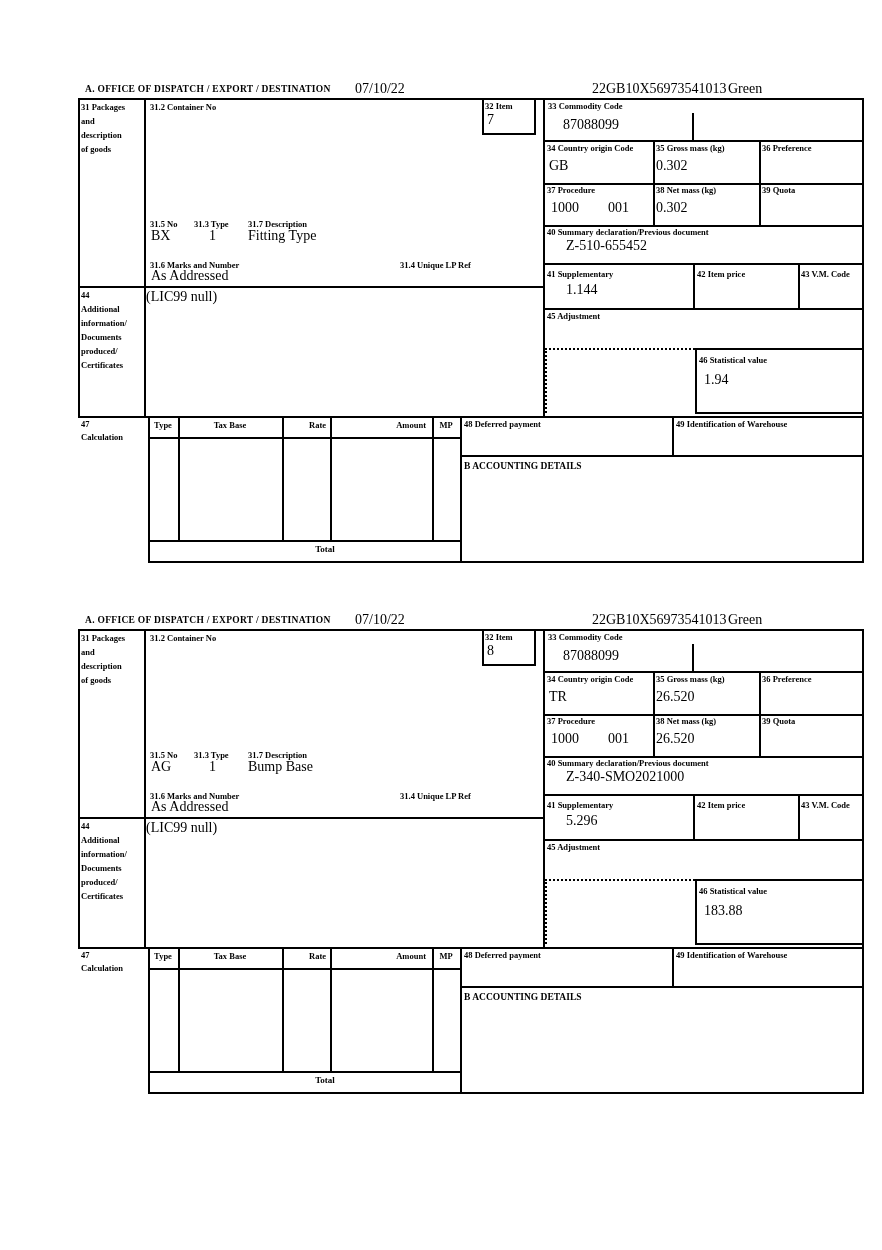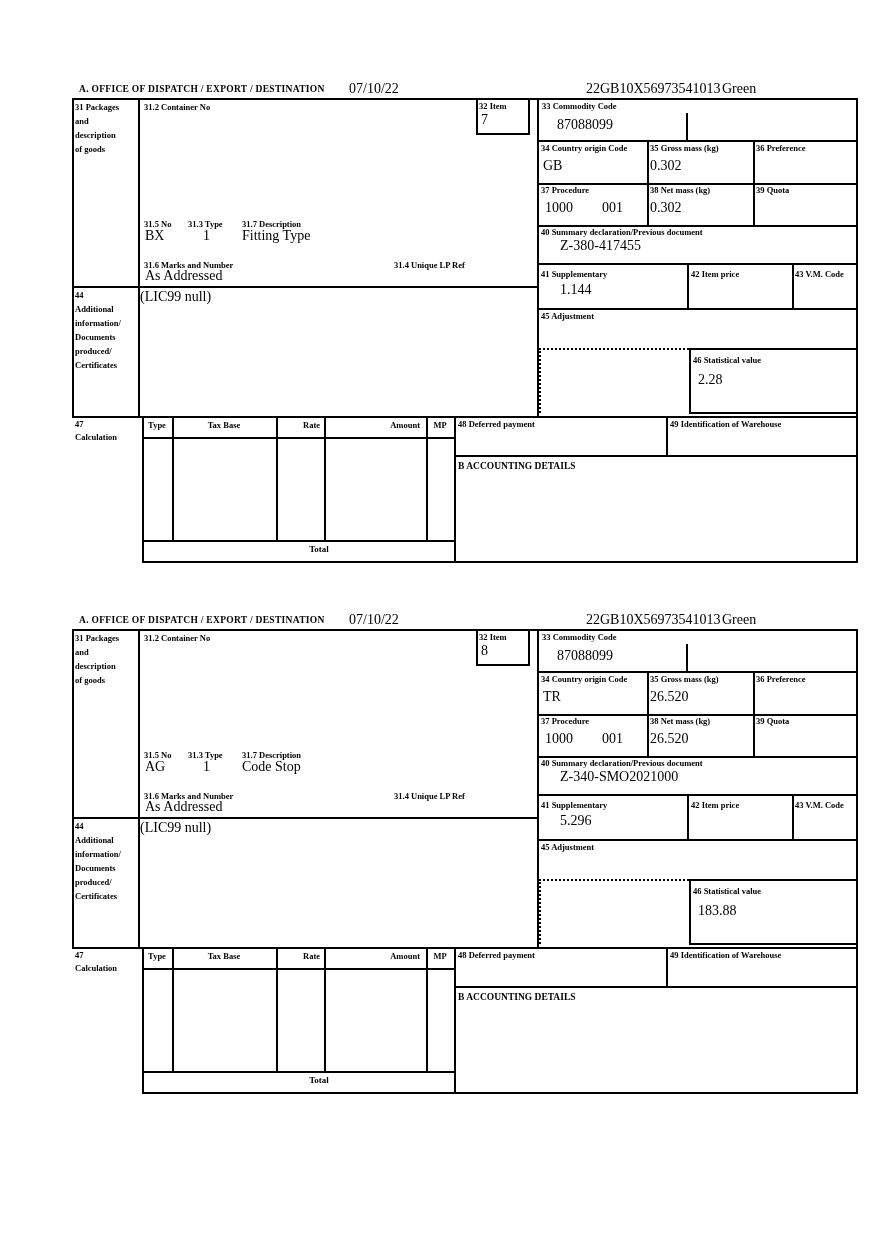--- a/index.html
+++ b/index.html
@@ -1,18 +1,18 @@
 <!DOCTYPE html>
 <html><head>
 <meta charset="utf-8">
 <style>
   html,body{margin:0;padding:0;background:#fff;}
   #page{position:relative;width:882px;height:1250px;background:#fff;overflow:hidden;
         font-family:"Liberation Serif",serif;color:#000;}
-  .section{position:absolute;left:72px;width:786px;height:486px;}
+  .section{position:absolute;left:78px;width:786px;height:486px;}
   .hl{position:absolute;height:2px;background:#000;}
   .vl{position:absolute;width:2px;background:#000;}
   .dh{position:absolute;height:0;border-top:2px dotted #000;}
   .dv{position:absolute;width:0;border-left:2px dotted #000;}
   .lbl{position:absolute;font-weight:bold;font-size:8.5px;line-height:10px;white-space:nowrap;}
   .val{position:absolute;font-size:14px;line-height:16px;white-space:nowrap;}
   .hdr{position:absolute;font-weight:bold;font-size:9.5px;letter-spacing:.3px;white-space:nowrap;}
   .big{position:absolute;font-size:14px;white-space:nowrap;}
   .cth{position:absolute;font-weight:bold;font-size:8.5px;top:340px;}
   .ctr{text-align:center;} .rgt{text-align:right;}
@@ -105,31 +105,31 @@
     <div class="lbl" style="left:684px;top:63px">36 Preference</div>
 
     <div class="lbl" style="left:469px;top:105px">37 Procedure</div>
     <div class="val" style="left:473px;top:120px">1000</div>
     <div class="val" style="left:530px;top:120px">001</div>
     <div class="lbl" style="left:578px;top:105px">38 Net mass (kg)</div>
     <div class="val" style="left:578px;top:120px">0.302</div>
     <div class="lbl" style="left:684px;top:105px">39 Quota</div>
 
     <div class="lbl" style="left:469px;top:147px">40 Summary declaration/Previous document</div>
-    <div class="val" style="left:488px;top:158px">Z-380-417455</div>
+    <div class="val" style="left:488px;top:158px">Z-510-655452</div>
 
     <div class="lbl" style="left:469px;top:189px">41 Supplementary</div>
     <div class="val" style="left:488px;top:202px">1.144</div>
     <div class="lbl" style="left:619px;top:189px">42 Item price</div>
     <div class="lbl" style="left:723px;top:189px">43 V.M. Code</div>
 
     <div class="lbl" style="left:469px;top:231px">45 Adjustment</div>
 
     <div class="lbl" style="left:621px;top:275px">46 Statistical value</div>
-    <div class="val" style="left:626px;top:292px">2.28</div>
+    <div class="val" style="left:626px;top:292px">1.94</div>
 
     <div class="lbl" style="left:3px;top:339px">47</div>
     <div class="lbl" style="left:3px;top:352px">Calculation</div>
 
     <div class="cth ctr" style="left:70px;width:30px">Type</div>
     <div class="cth ctr" style="left:100px;width:104px">Tax Base</div>
     <div class="cth rgt" style="left:204px;width:44px">Rate</div>
     <div class="cth rgt" style="left:252px;width:96px">Amount</div>
     <div class="cth ctr" style="left:354px;width:28px">MP</div>
 
@@ -200,21 +200,21 @@
 
     <div class="lbl" style="left:72px;top:22px">31.2 Container No</div>
     <div class="lbl" style="left:72px;top:139px">31.5 No</div>
     <div class="lbl" style="left:116px;top:139px">31.3 Type</div>
     <div class="lbl" style="left:170px;top:139px">31.7 Description</div>
     <div class="lbl" style="left:72px;top:180px">31.6 Marks and Number</div>
     <div class="lbl" style="left:322px;top:180px">31.4 Unique LP Ref</div>
 
     <div class="val" style="left:73px;top:148px">AG</div>
     <div class="val" style="left:131px;top:148px">1</div>
-    <div class="val" style="left:170px;top:148px">Code Stop</div>
+    <div class="val" style="left:170px;top:148px">Bump Base</div>
     <div class="val" style="left:73px;top:188px">As Addressed</div>
     <div class="val" style="left:68px;top:209px">(LIC99 null)</div>
 
     <div class="lbl" style="left:407px;top:21px">32 Item</div>
     <div class="val" style="left:409px;top:32px">8</div>
 
     <div class="lbl" style="left:470px;top:21px">33 Commodity Code</div>
     <div class="val" style="left:485px;top:37px">87088099</div>
 
     <div class="lbl" style="left:469px;top:63px">34 Country origin Code</div>

